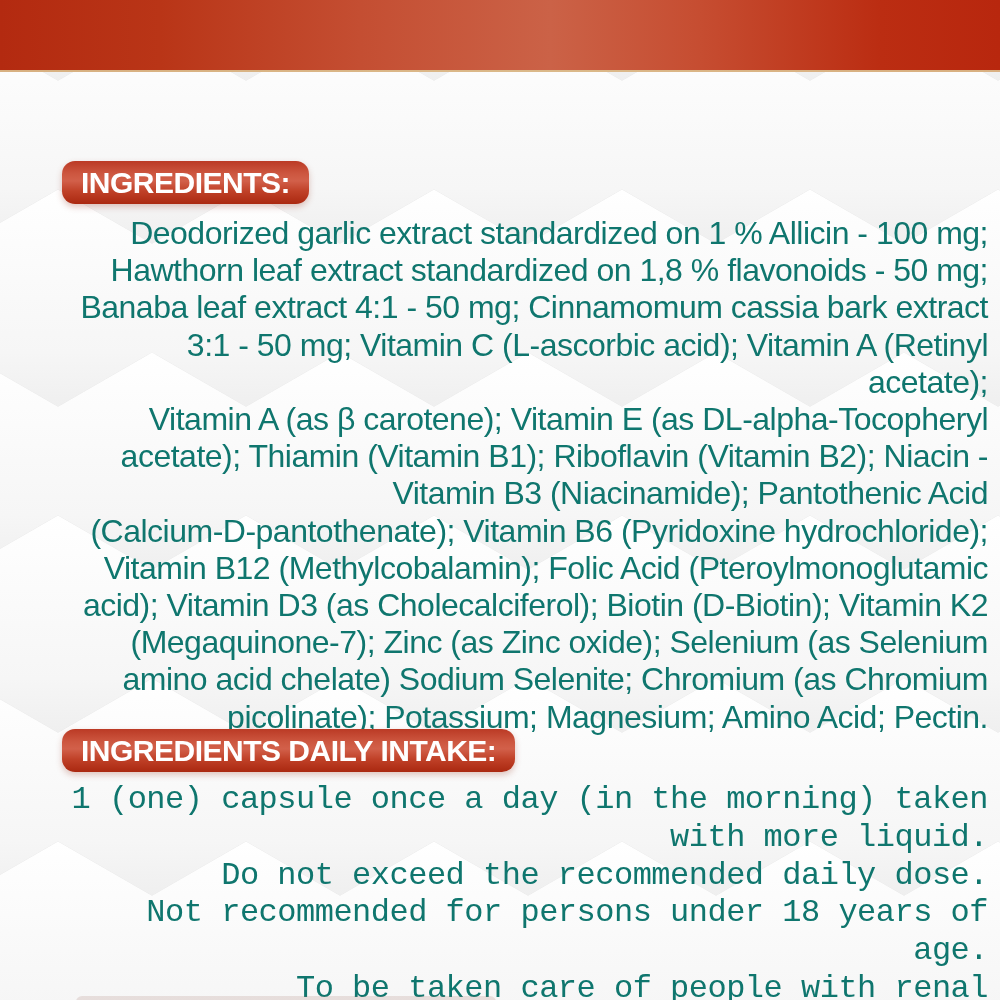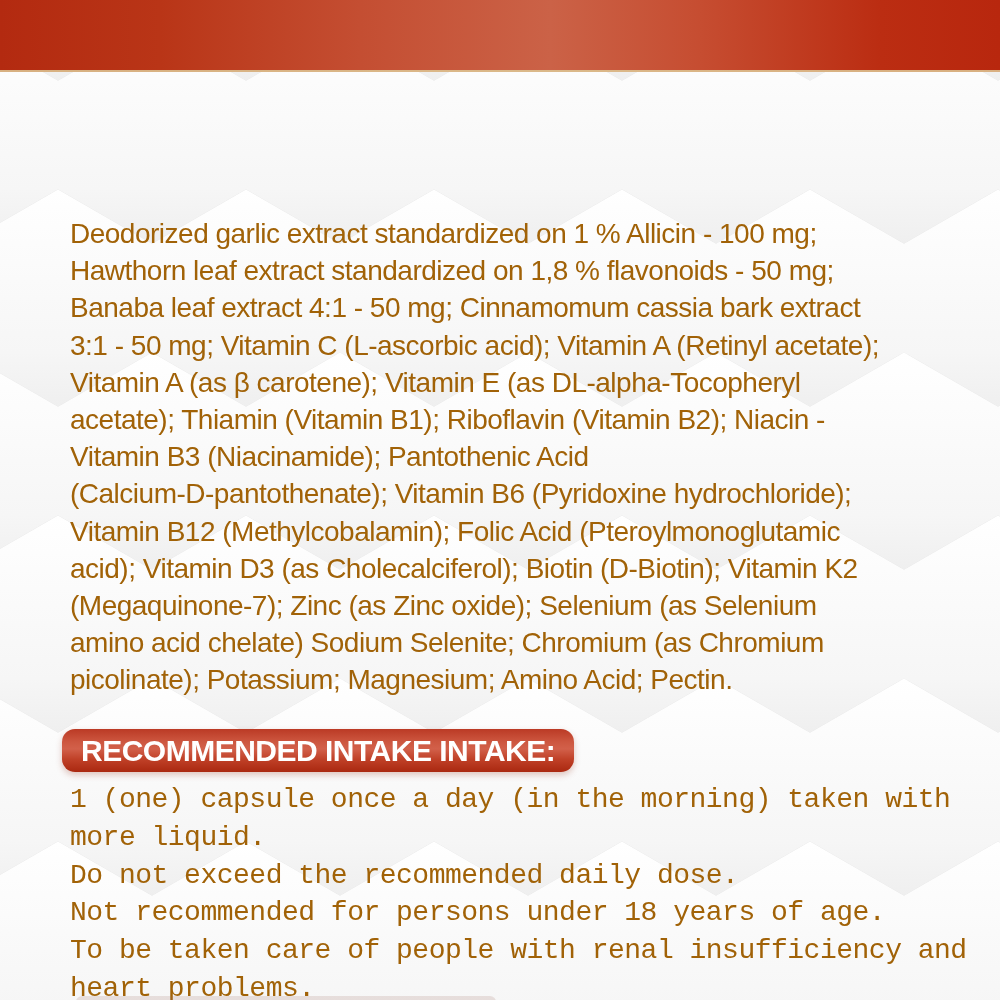--- a/index.html
+++ b/index.html
@@ -33,24 +33,25 @@
     font-size:30px;
     letter-spacing:-0.5px;
     white-space:nowrap;
     box-shadow:0 3px 6px rgba(160,70,50,0.30);
   }
   .badge-ingredients { top:161px; }
   .badge-intake     { top:729px; }
 
   .para {
     position:absolute; left:70px; width:918px;
-    color:#a16207;
-    font-size:28px;
+    color:#0f766e;
+    font-size:32px;
     letter-spacing:-0.5px;
     white-space:pre-line;
+    text-align:right;
   }
   .para-ingredients { top:215px; line-height:37.2px; }
   .para-intake      { top:781px; line-height:37.8px;font-family:Liberation Mono, monospace; }
 
   .bottom-sliver {
     position:absolute; left:76px; top:996px;
     width:420px; height:6px;
     border-radius:6px 6px 0 0;
     background:rgba(160,110,100,0.18);
   }
@@ -81,37 +82,40 @@
         <use href="#hx" transform="translate(188,163)" fill="url(#hg)"></use>
         <use href="#hx" transform="translate(94,326)" fill="url(#hg)"></use>
       </pattern>
     </defs>
     <rect width="1000" height="1000" fill="#f5f5f5"></rect>
     <rect width="1000" height="1000" fill="url(#hexp)"></rect>
   </svg>
 
   <div class="banner"></div>
 
+  <div class="badge badge-ingredients">
+    <span>INGREDIENTS:</span>
+  </div>
 
   <div class="para para-ingredients">Deodorized garlic extract standardized on 1 % Allicin - 100 mg;
 Hawthorn leaf extract standardized on 1,8 % flavonoids - 50 mg;
 Banaba leaf extract 4:1 - 50 mg; Cinnamomum cassia bark extract
 3:1 - 50 mg; Vitamin C (L-ascorbic acid); Vitamin A (Retinyl acetate);
 Vitamin A (as β carotene); Vitamin E (as DL-alpha-Tocopheryl
 acetate); Thiamin (Vitamin B1); Riboflavin (Vitamin B2); Niacin -
 Vitamin B3 (Niacinamide); Pantothenic Acid
 (Calcium-D-pantothenate); Vitamin B6 (Pyridoxine hydrochloride);
 Vitamin B12 (Methylcobalamin); Folic Acid (Pteroylmonoglutamic
 acid); Vitamin D3 (as Cholecalciferol); Biotin (D-Biotin); Vitamin K2
 (Megaquinone-7); Zinc (as Zinc oxide); Selenium (as Selenium
 amino acid chelate) Sodium Selenite; Chromium (as Chromium
 picolinate); Potassium; Magnesium; Amino Acid; Pectin.</div>
 
   <div class="badge badge-intake">
-    <span>RECOMMENDED INTAKE INTAKE:</span>
+    <span>INGREDIENTS DAILY INTAKE:</span>
   </div>
 
   <div class="para para-intake">1 (one) capsule once a day (in the morning) taken with more liquid.
 Do not exceed the recommended daily dose.
 Not recommended for persons under 18 years of age.
 To be taken care of people with renal insufficiency and heart problems.
 Please do not use it as a substitute for varied nutrition.</div>
 
   <div class="bottom-sliver"></div>
 

